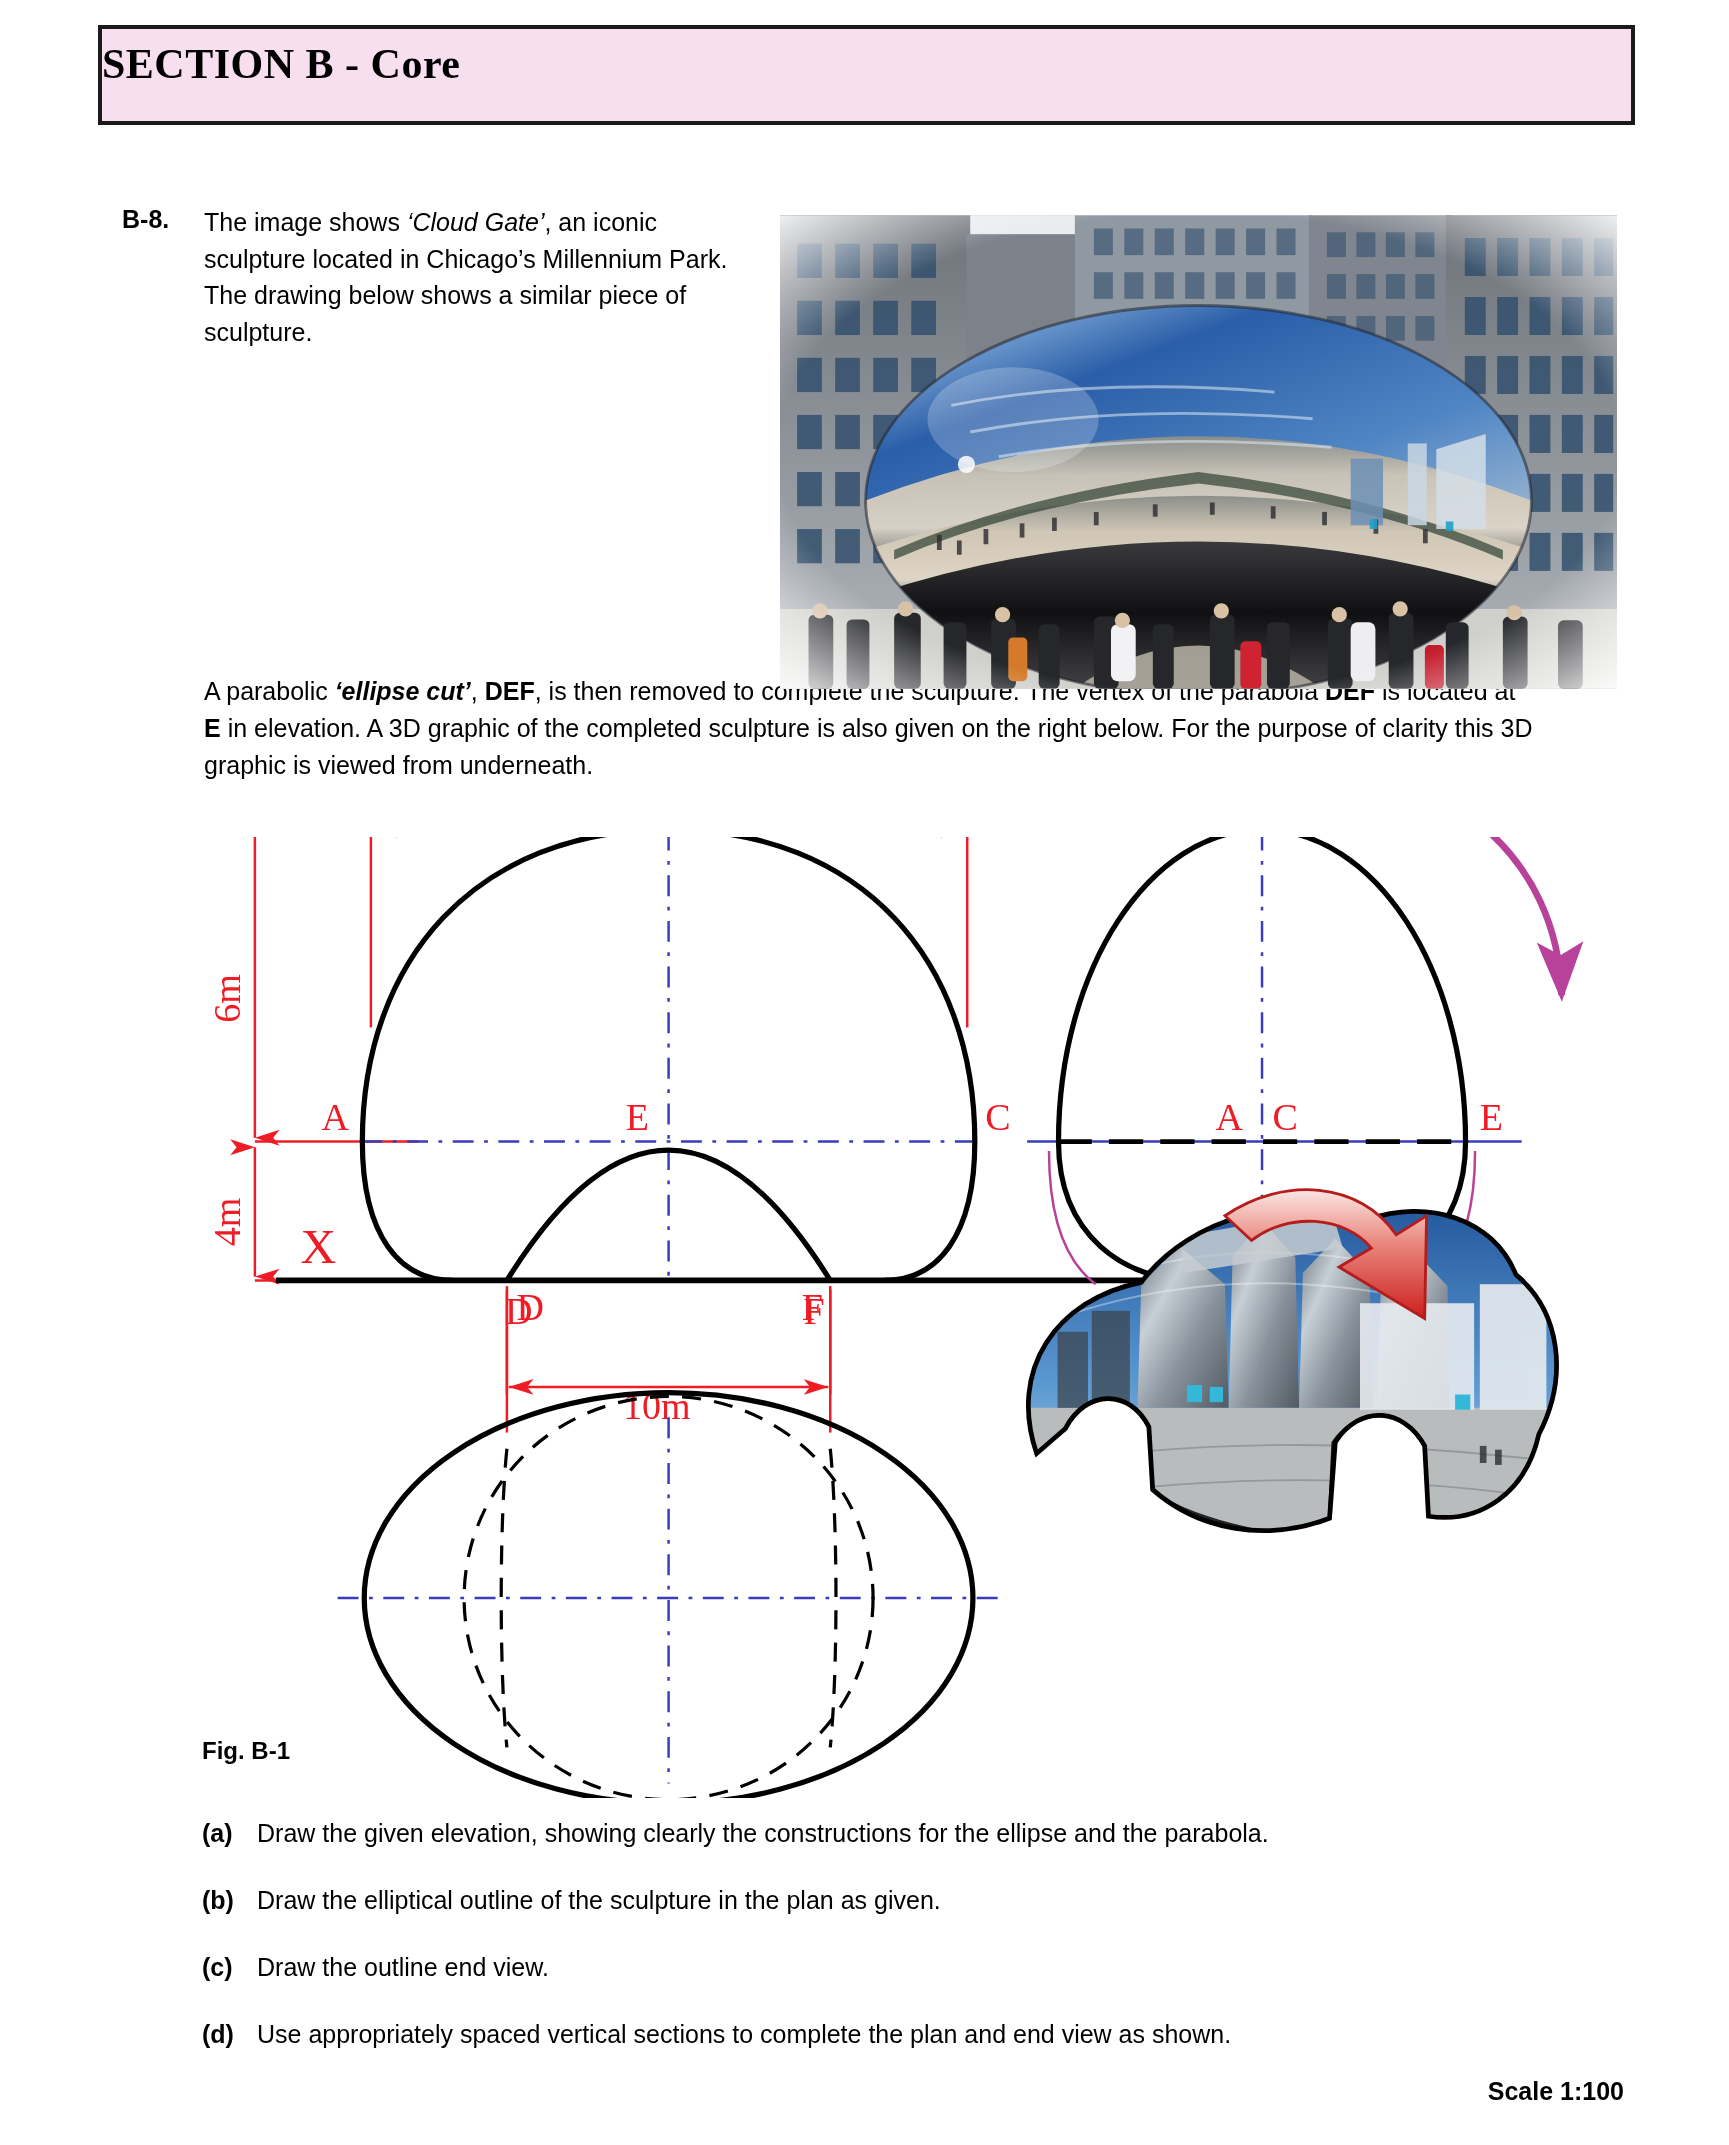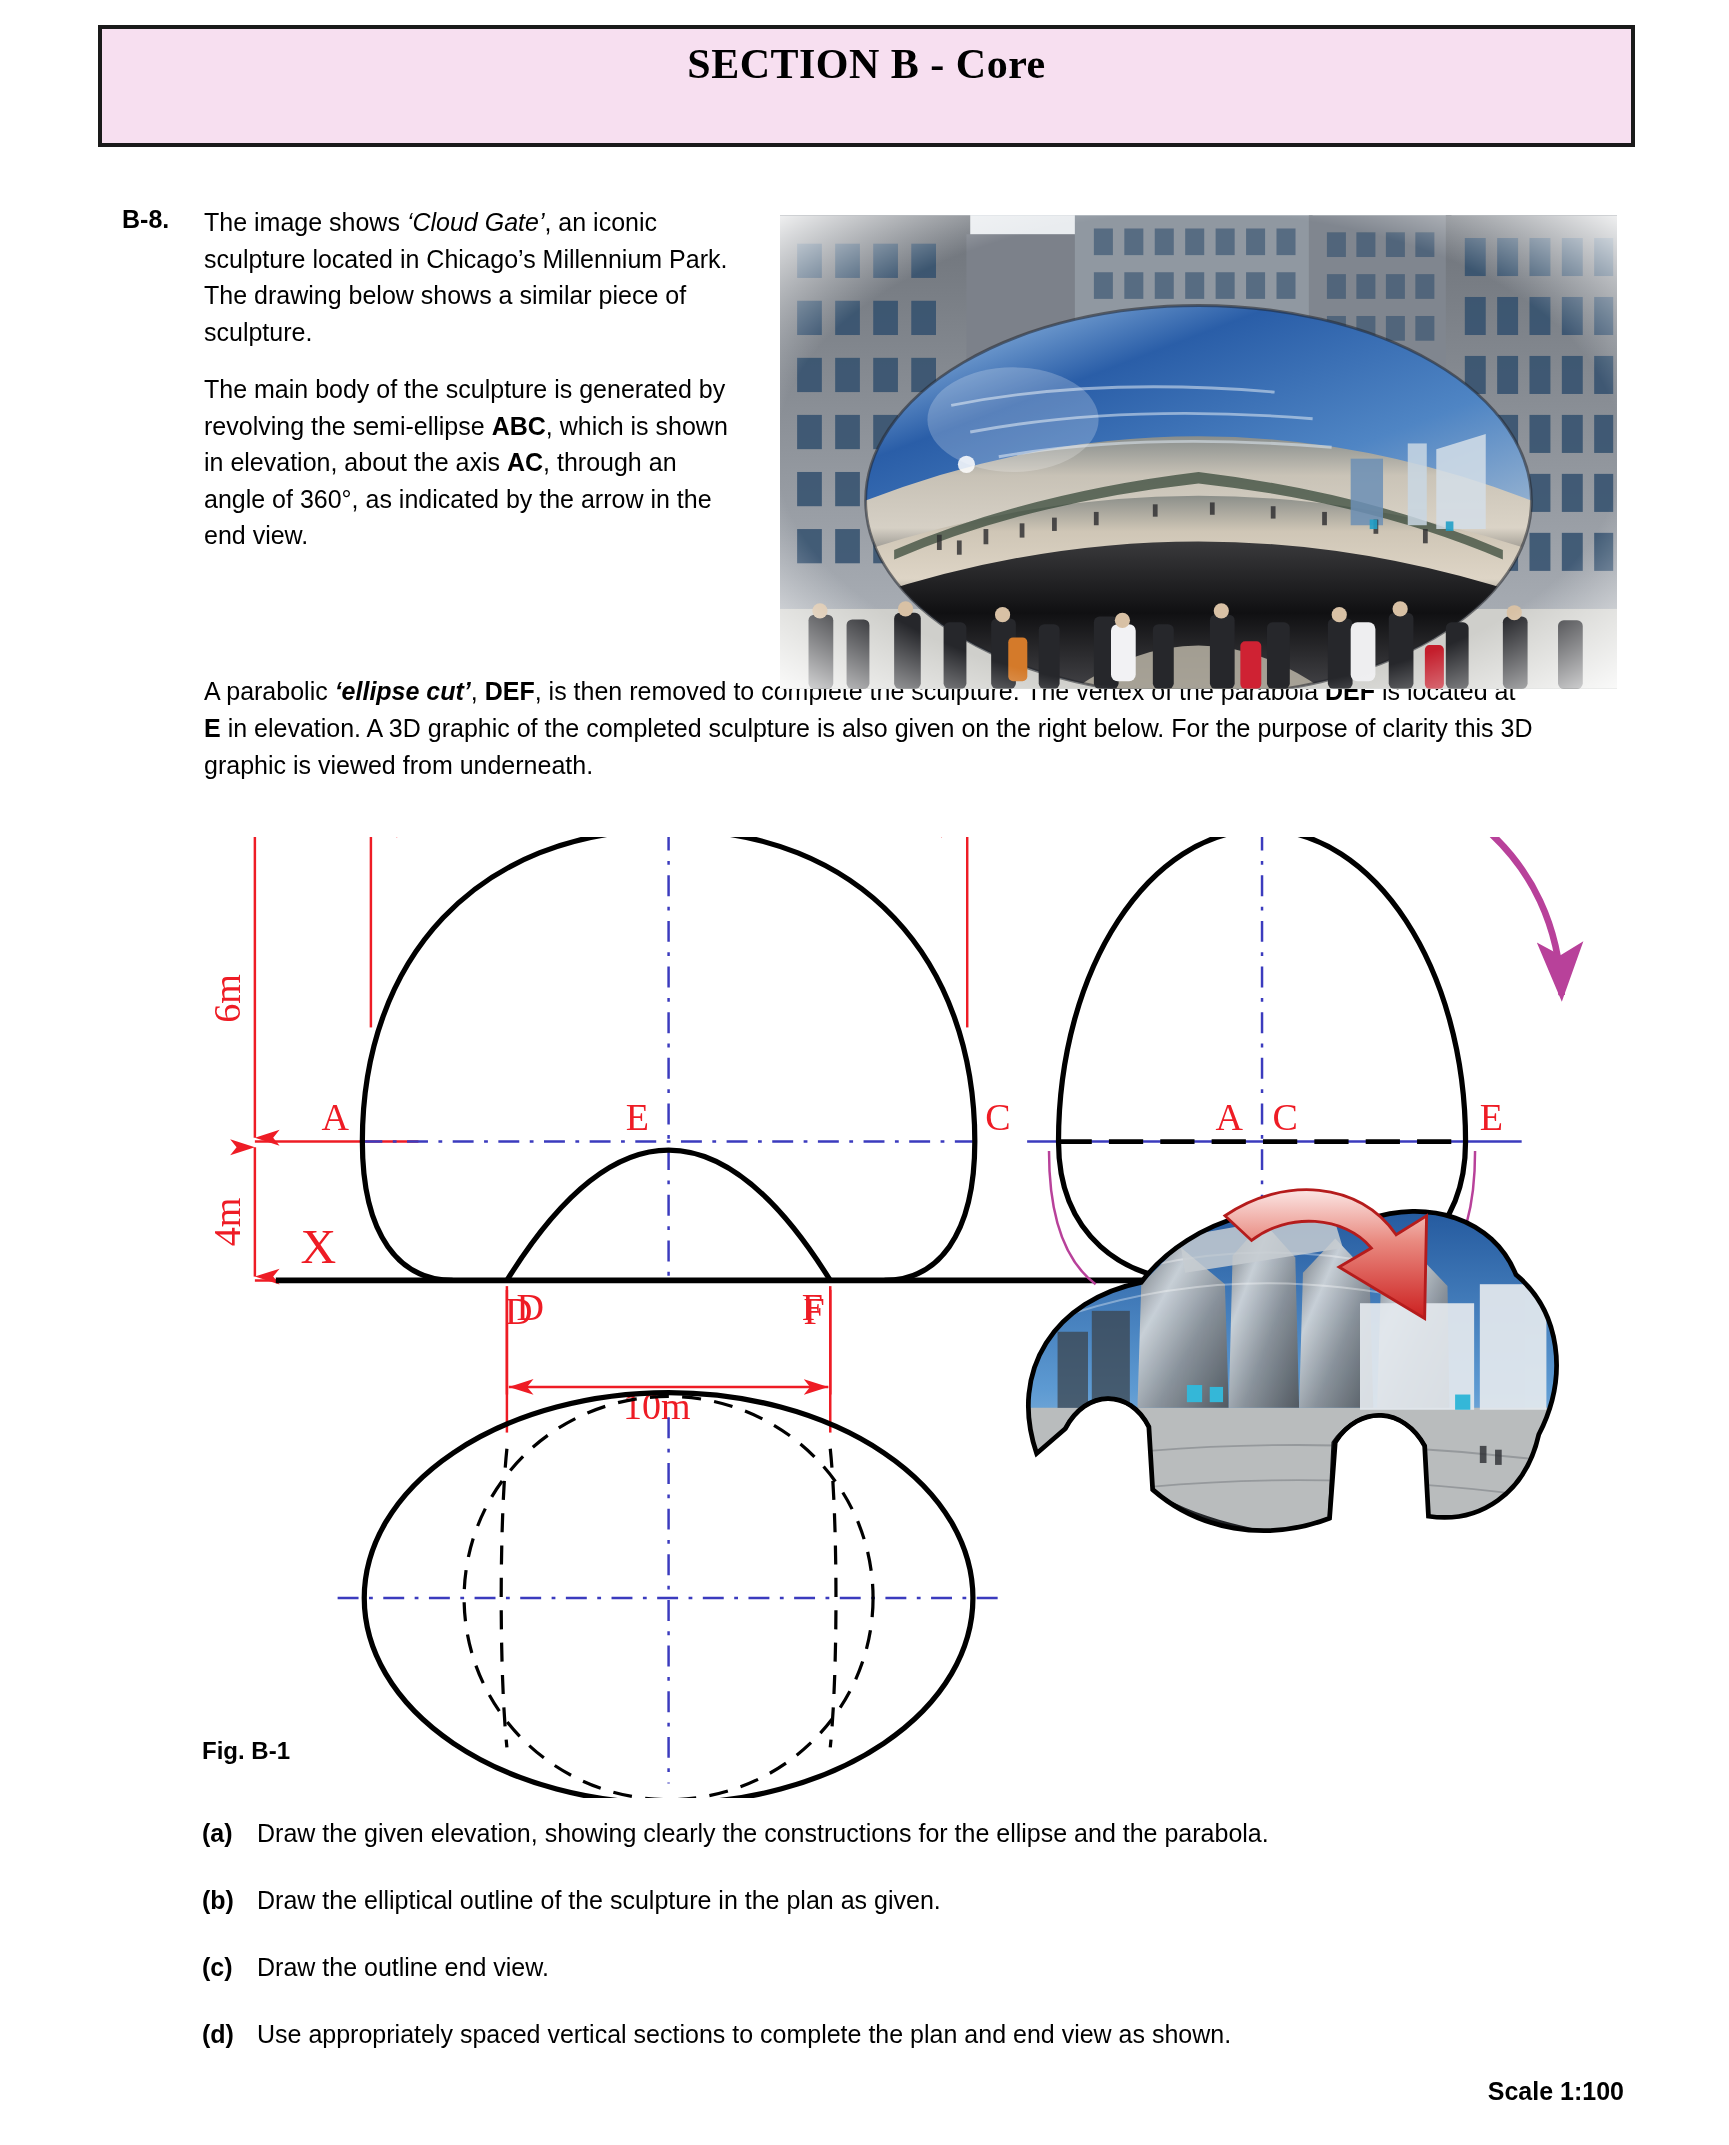--- a/index.html
+++ b/index.html
@@ -5,23 +5,23 @@
 <style>
   html,body{margin:0;padding:0;background:#fff;}
   body{
     width:1729px;height:2146px;position:relative;overflow:hidden;
     font-family:"Liberation Sans", sans-serif;color:#000;
   }
   .page{position:absolute;inset:0;}
 
   
   .banner{
-    position:absolute;left:98px;top:25px;width:1537px;height:122px;
+    position:absolute;left:98px;top:25px;width:1537px;height:100px;
     background:#f7dff0;border:4.8px solid #1a1a1a;box-sizing:border-box;
-    text-align:center;
+    text-align:left;
   }
   .banner-title{
     font-family:"Liberation Serif", serif;font-weight:bold;font-size:42px;
     letter-spacing:0.5px;margin-top:13.3px;line-height:1.05;
   }
   .banner-sub{
     font-family:"Liberation Serif", serif;font-size:31px;margin-top:6.7px;line-height:1.05;
   }
   .banner-sub b{font-weight:bold;}
 
@@ -74,21 +74,20 @@
 <div class="page">
 
   <div class="banner">
     <div class="banner-title">SECTION B - Core</div>
   </div>
 
   <div class="qnum">B-8.</div>
 
   <div class="qcol">
     <p><span>The image shows </span><i>‘Cloud Gate’</i><span>, an iconic sculpture located in Chicago’s Millennium Park.  The drawing below shows a similar piece of sculpture.</span></p>
-    <p><span>The main body of the sculpture is generated by revolving the semi-ellipse </span><b>ABC</b><span>, which is shown in elevation, about the axis </span><b>AC</b><span>, through an angle of 360°, as indicated by the arrow in the end view.</span></p>
   </div>
 
   <div class="qwide">
     <p><span>A parabolic </span><b><i>‘ellipse cut’</i></b><span>, </span><b>DEF</b><span>, is then removed to complete the sculpture.  The vertex of the parabola </span><b>DEF</b><span> is located at </span><b>E</b><span> in elevation.  A 3D graphic of the completed sculpture is also given on the right below.  For the purpose of clarity this 3D graphic is viewed from underneath.</span></p>
   </div>
 
   <div class="photo">
     <svg width="837" height="474" viewBox="0 0 880 498" xmlns="http://www.w3.org/2000/svg">
       <defs>
         <linearGradient id="skyg" x1="0" y1="0" x2="0" y2="1">

